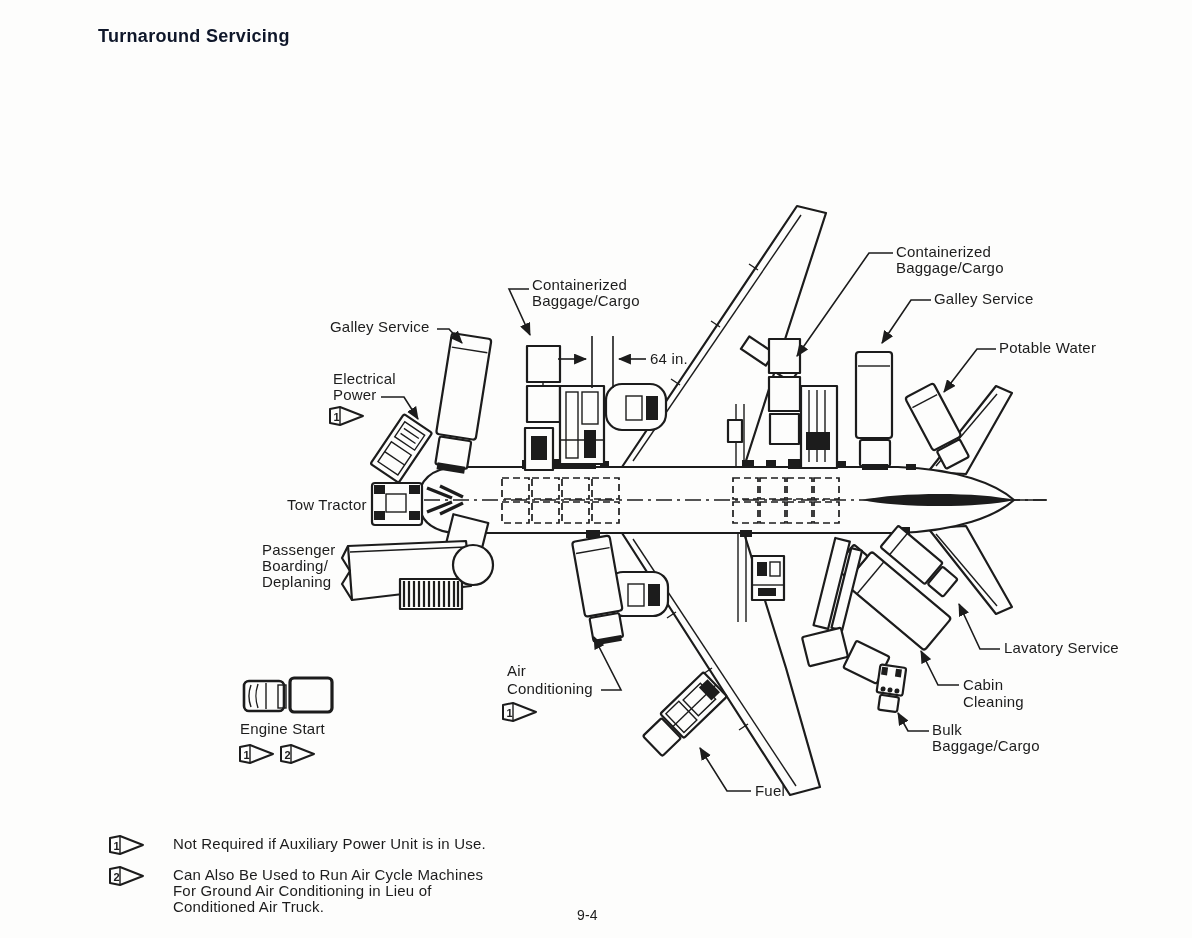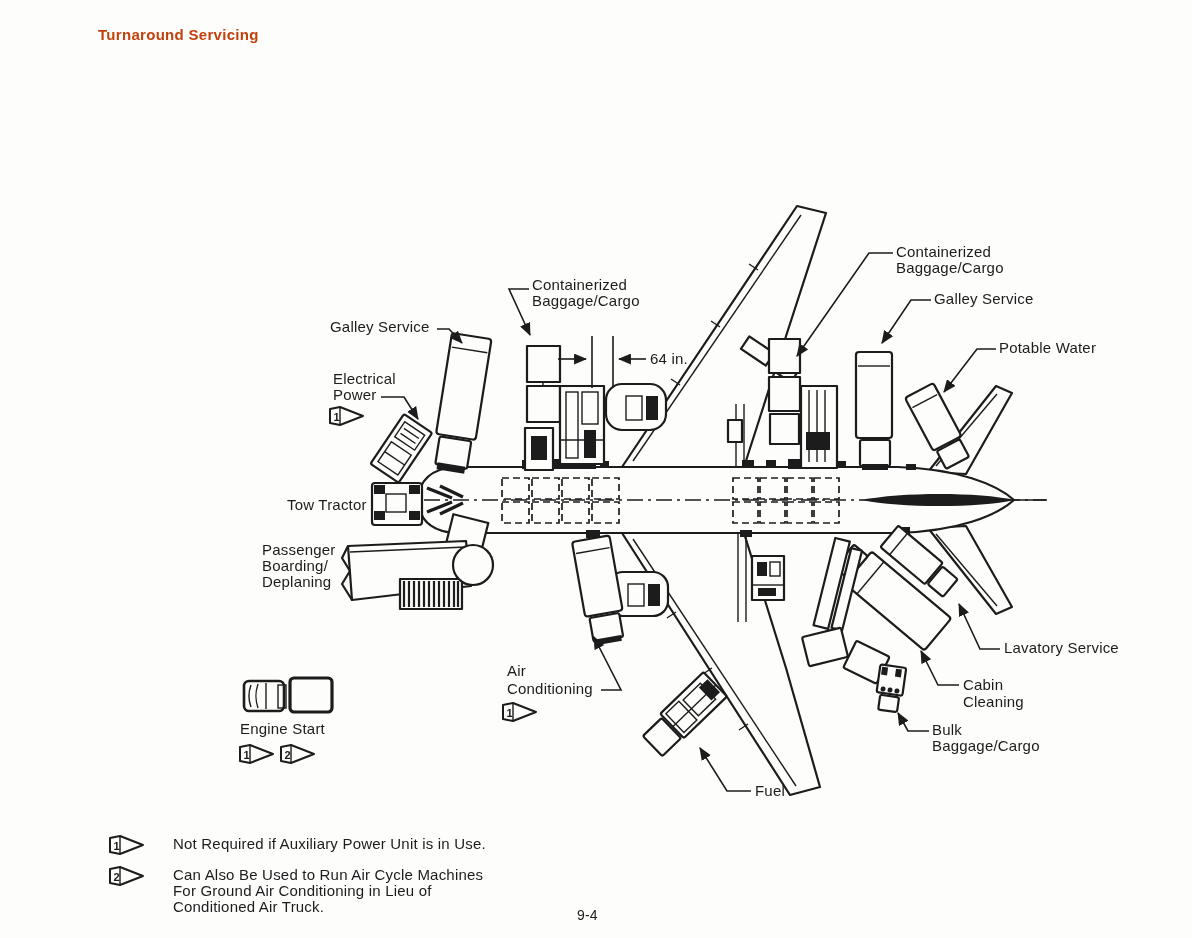--- a/index.html
+++ b/index.html
@@ -1,19 +1,19 @@
 <!DOCTYPE html>
 <html><head>
 <meta charset="utf-8">
 <style>
   html,body{margin:0;padding:0;background:#d8d8d8;}
   .page{position:relative;width:1192px;height:938px;background:#fdfdfc;overflow:hidden;
         font-family:"Liberation Sans",sans-serif;color:#1c1c1c;}
-  .title{position:absolute;left:98px;top:26px;font-size:15px;font-weight:bold;
-         letter-spacing:.3px;color:#c2410c;}
+  .title{position:absolute;left:98px;top:26px;font-size:18px;font-weight:bold;
+         letter-spacing:.3px;color:#0f172a;}
   svg{position:absolute;left:0;top:0;}
   svg text{font-family:"Liberation Sans",sans-serif;font-size:15px;fill:#1c1c1c;letter-spacing:.2px;}
   .s{stroke:#1c1c1c;fill:none;stroke-width:2.2;stroke-linejoin:round;}
   .sf{stroke:#1c1c1c;fill:#fdfdfc;stroke-width:2.2;stroke-linejoin:round;}
   .thin{stroke:#1c1c1c;fill:none;stroke-width:1.4;}
   .ink{fill:#1c1c1c;stroke:none;}
   .dash{stroke:#1c1c1c;fill:none;stroke-width:1.7;stroke-dasharray:7 4;}
   .ldr{stroke:#1c1c1c;fill:none;stroke-width:1.6;}
   .flagtxt{font-size:11px;font-weight:bold;}
   .pageno{font-size:14px;}

